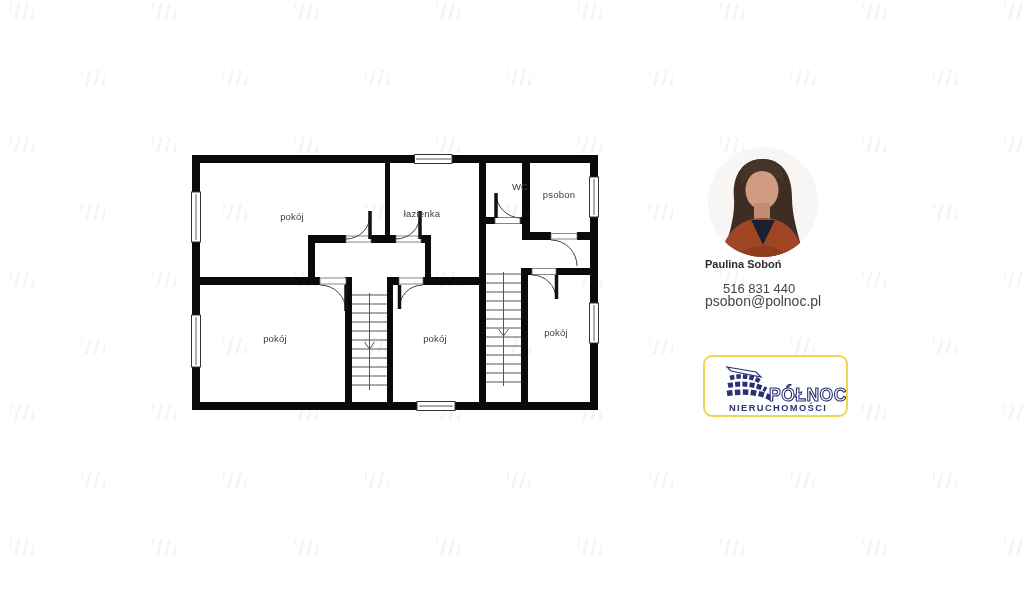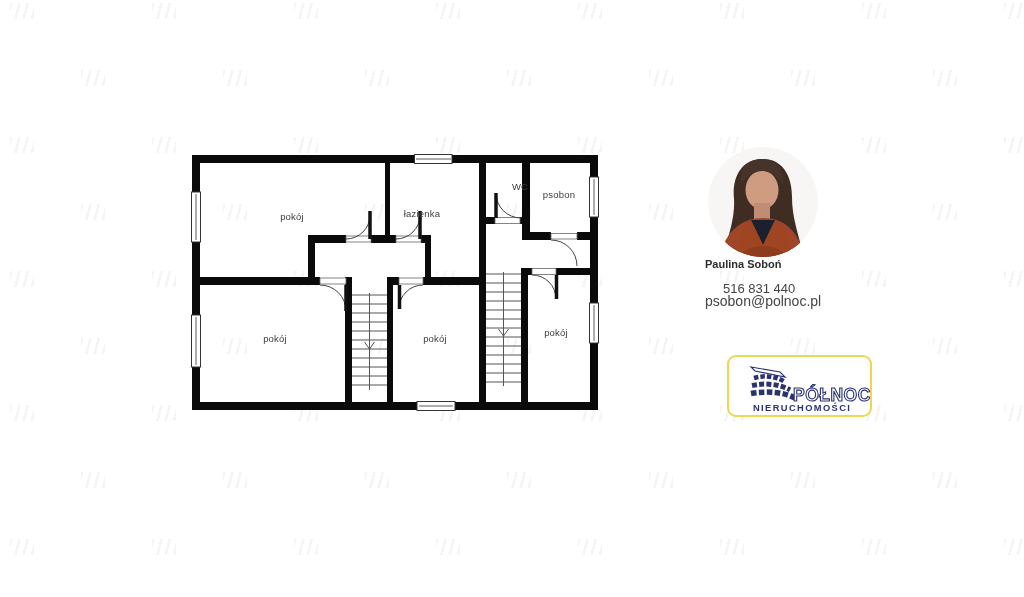--- a/index.html
+++ b/index.html
@@ -9,21 +9,21 @@
   .wm{position:absolute;width:24px;height:16px;opacity:.55;
       background:repeating-linear-gradient(105deg,#ececec 0 2.5px,transparent 2.5px 8px);}
   svg.plan{position:absolute;left:0;top:0;}
   .room-label{position:absolute;transform:translate(-50%,-50%);font-size:9.5px;color:#3b3b3b;
               white-space:nowrap;letter-spacing:.2px;}
   .agent-name{position:absolute;left:705px;top:258px;font-size:11px;font-weight:bold;color:#2d2d2d;}
   .agent-phone{position:absolute;left:705px;top:281px;font-size:13px;color:#454545;padding-left:18px;}
   .agent-email{position:absolute;left:705px;top:293px;font-size:14px;color:#454545;}
   .avatar{position:absolute;left:708px;top:147px;}
   .logo-box{position:absolute;left:703px;top:355px;width:141px;height:58px;background:#fff;
-            border:2px solid #eed653;border-radius:9px;margin-left:24px;}
+            border:2px solid #eed653;border-radius:9px;}
 </style>
 </head>
 <body>
 
 <div class="canvas">
 
   <div class="wm-layer">
       <div class="wm" style="left: 10px; top: 3px;"></div>
       <div class="wm" style="left: 152px; top: 3px;"></div>
       <div class="wm" style="left: 294px; top: 3px;"></div>

